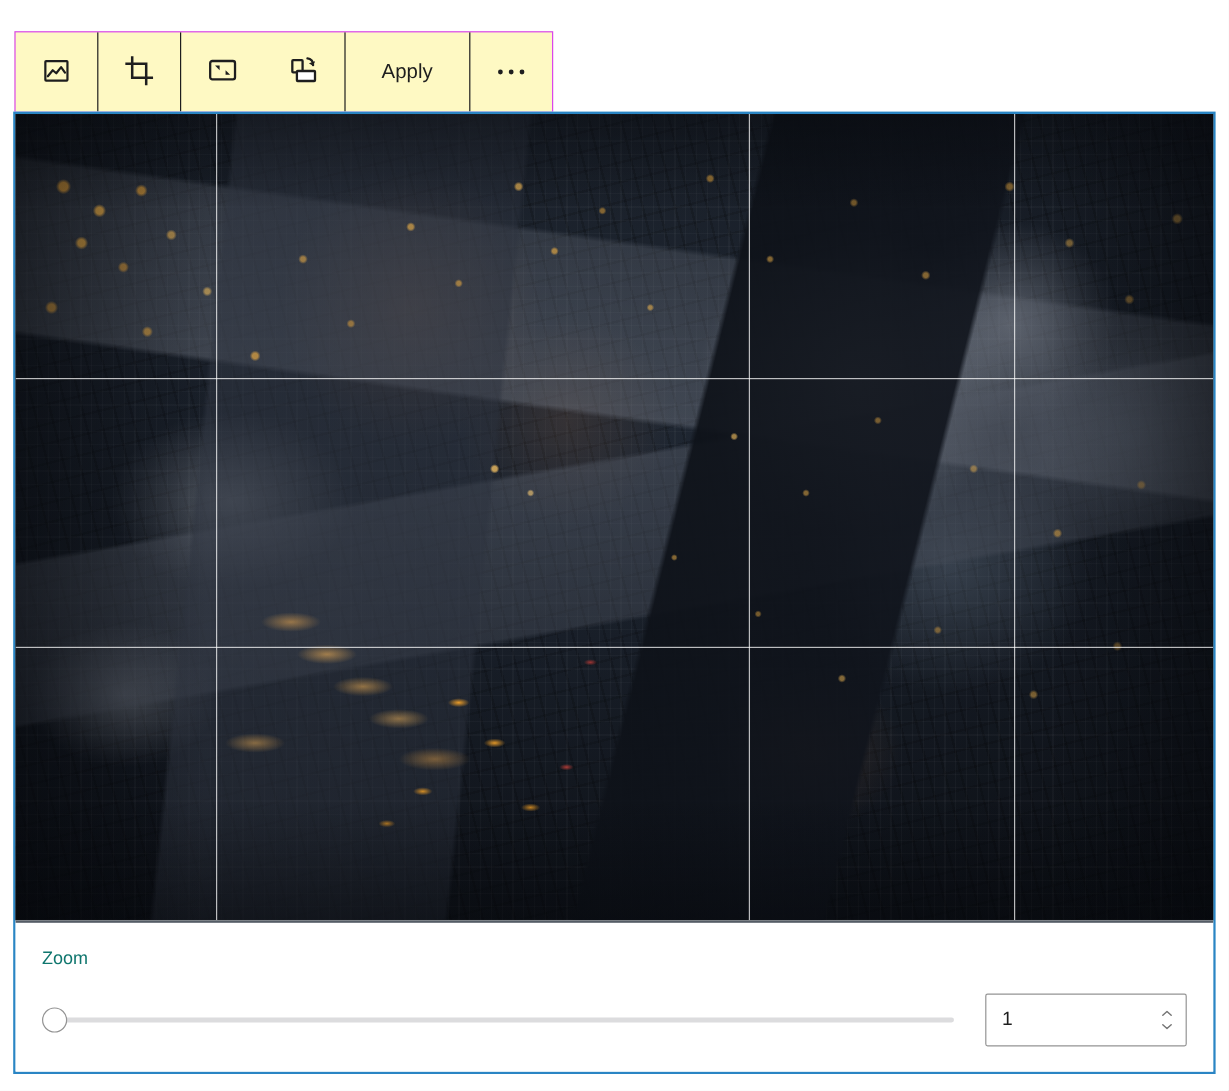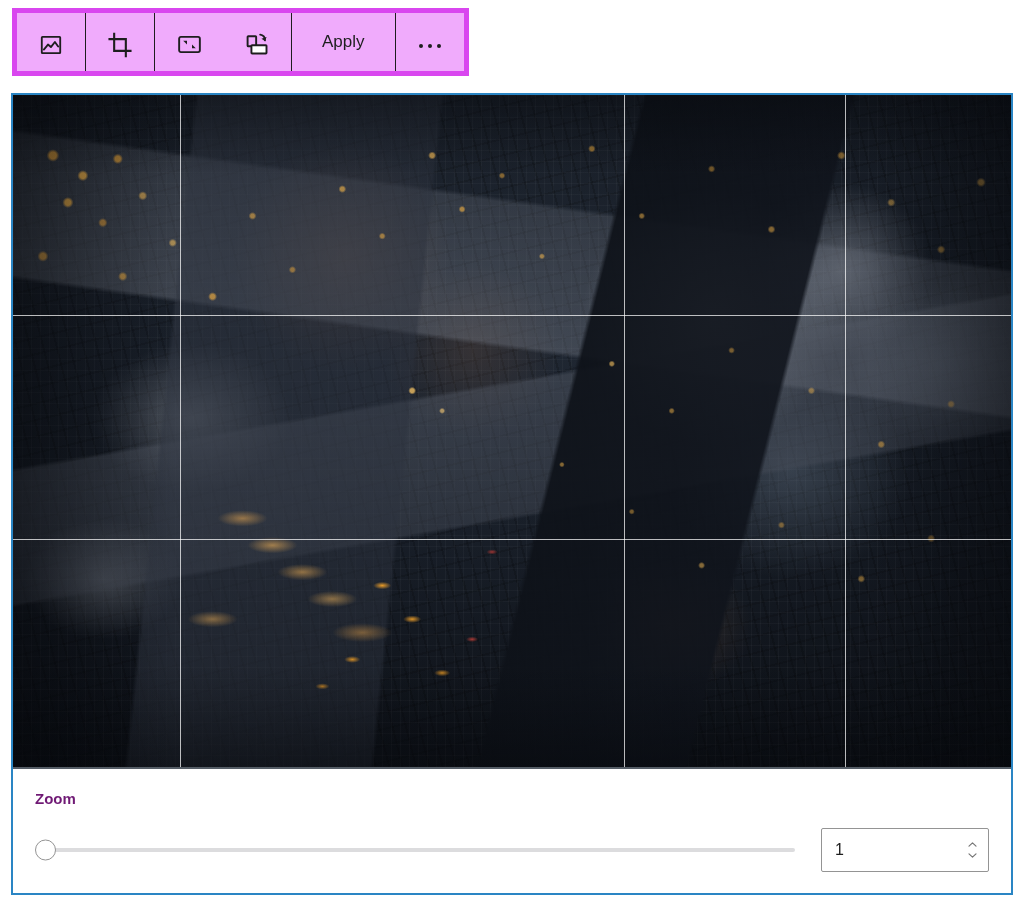--- a/index.html
+++ b/index.html
@@ -18,26 +18,26 @@
     position: relative;
     width: 1024px;
     height: 909px;
     background: #ffffff;
   }
 
   
   .toolbar {
     position: absolute;
     left: 12px;
-    top: 8px;
+    top: 26px;
     height: 68px;
     display: flex;
     align-items: stretch;
-    background: #f0abfc;
-    border: 5px solid #d946ef;
+    background: #fef9c3;
+    border: 1px solid #d946ef;
     box-sizing: border-box;
   }
 
   .tb-group {
     display: flex;
     align-items: stretch;
   }
 
   .tb-sep {
     width: 1px;
@@ -249,25 +249,24 @@
   .control-row {
     position: absolute;
     left: 22px;
     right: 22px;
     top: 22px;
   }
 
   .control-label {
     font-family: "Liberation Sans", sans-serif;
     font-size: 15px;
-    color: #701a75;
+    color: #0f766e;
     line-height: 1;
     margin-bottom: 22px;
     display: block;
-    font-weight: bold;
   }
 
   .slider-line {
     display: flex;
     align-items: center;
     gap: 0;
   }
 
   .range-holder {
     position: relative;

